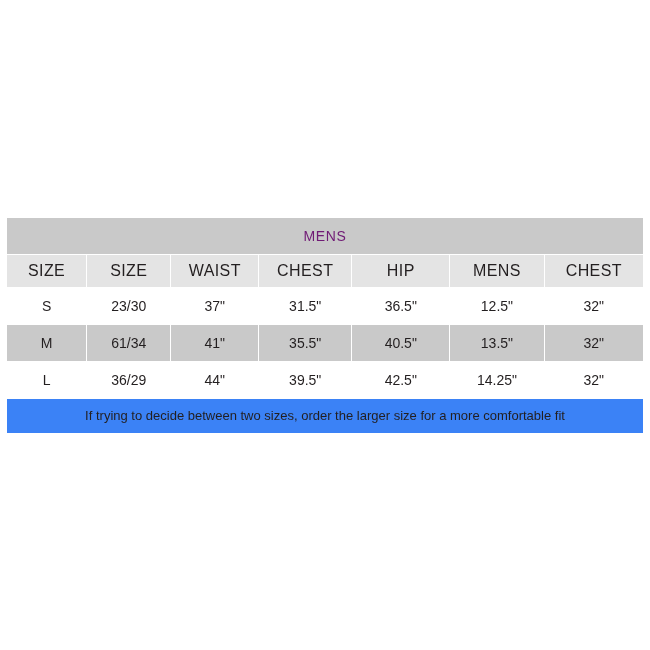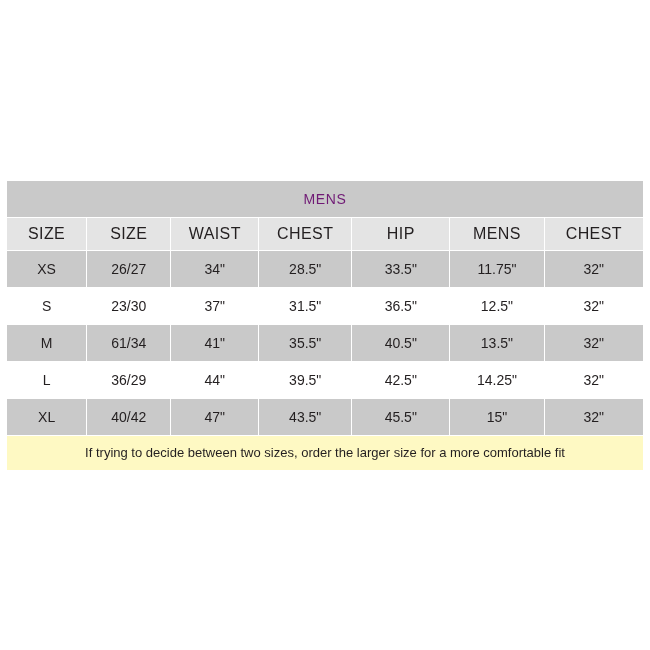--- a/index.html
+++ b/index.html
@@ -60,21 +60,21 @@
     font-size: 14px;
     color: #231f20;
   }
   .data-row.shade td {
     background: #c9c9c9;
   }
   .data-row.plain td {
     background: #ffffff;
   }
   .footer-row td {
-    background: #fef9c3;
+    background: #3b82f6;
     height: 34px;
     font-size: 13px;
     color: #231f20;
   }
   
   col.c0 { width: 12.6%; }
   col.c1 { width: 13.2%; }
   col.c2 { width: 13.8%; }
   col.c3 { width: 14.6%; }
   col.c4 { width: 15.4%; }
@@ -103,29 +103,20 @@
         <tr class="header-row">
           <td>SIZE</td>
           <td>SIZE</td>
           <td>WAIST</td>
           <td>CHEST</td>
           <td>HIP</td>
           <td>MENS</td>
           <td>CHEST</td>
         </tr>
 
-        <tr class="data-row shade">
-          <td>XS</td>
-          <td>26/27</td>
-          <td>34"</td>
-          <td>28.5"</td>
-          <td>33.5"</td>
-          <td>11.75"</td>
-          <td>32"</td>
-        </tr>
 
         <tr class="data-row plain">
           <td>S</td>
           <td>23/30</td>
           <td>37"</td>
           <td>31.5"</td>
           <td>36.5"</td>
           <td>12.5"</td>
           <td>32"</td>
         </tr>
@@ -143,29 +134,20 @@
         <tr class="data-row plain">
           <td>L</td>
           <td>36/29</td>
           <td>44"</td>
           <td>39.5"</td>
           <td>42.5"</td>
           <td>14.25"</td>
           <td>32"</td>
         </tr>
 
-        <tr class="data-row shade">
-          <td>XL</td>
-          <td>40/42</td>
-          <td>47"</td>
-          <td>43.5"</td>
-          <td>45.5"</td>
-          <td>15"</td>
-          <td>32"</td>
-        </tr>
 
         <tr class="footer-row">
           <td colspan="7">If trying to decide between two sizes, order the larger size for a more comfortable fit</td>
         </tr>
       </tbody>
     </table>
   </div>
 </div>
 
 </body></html>

